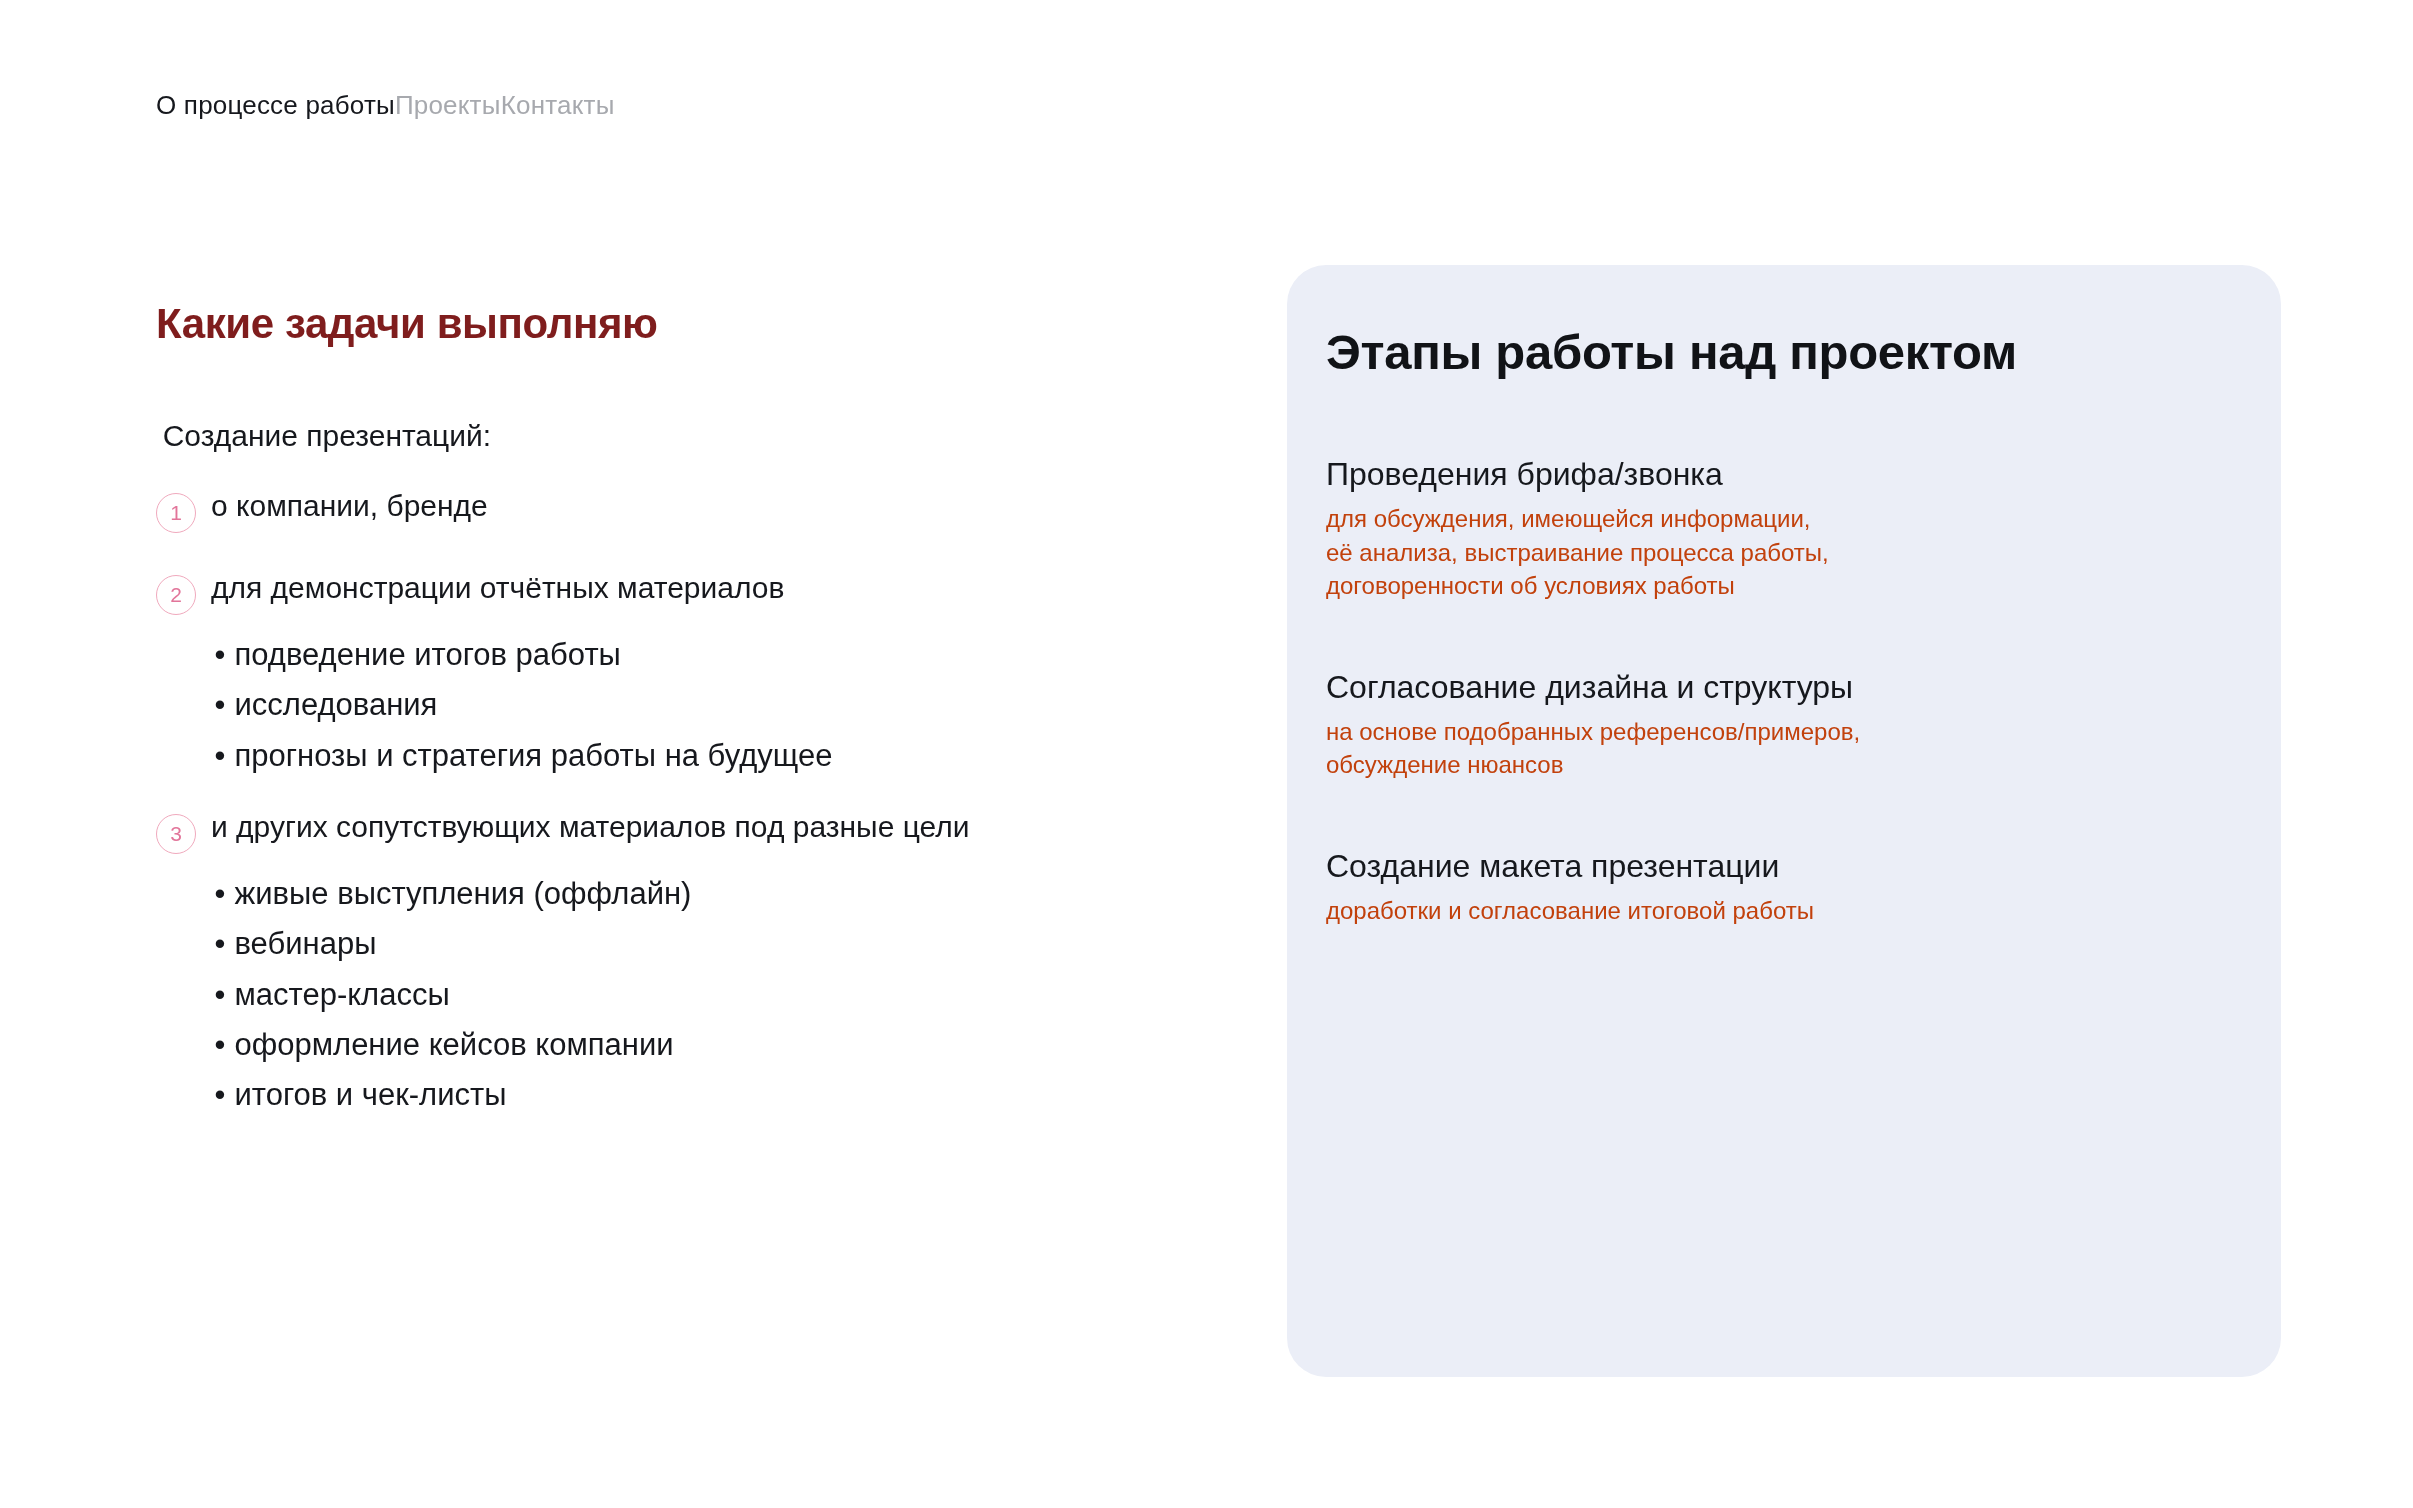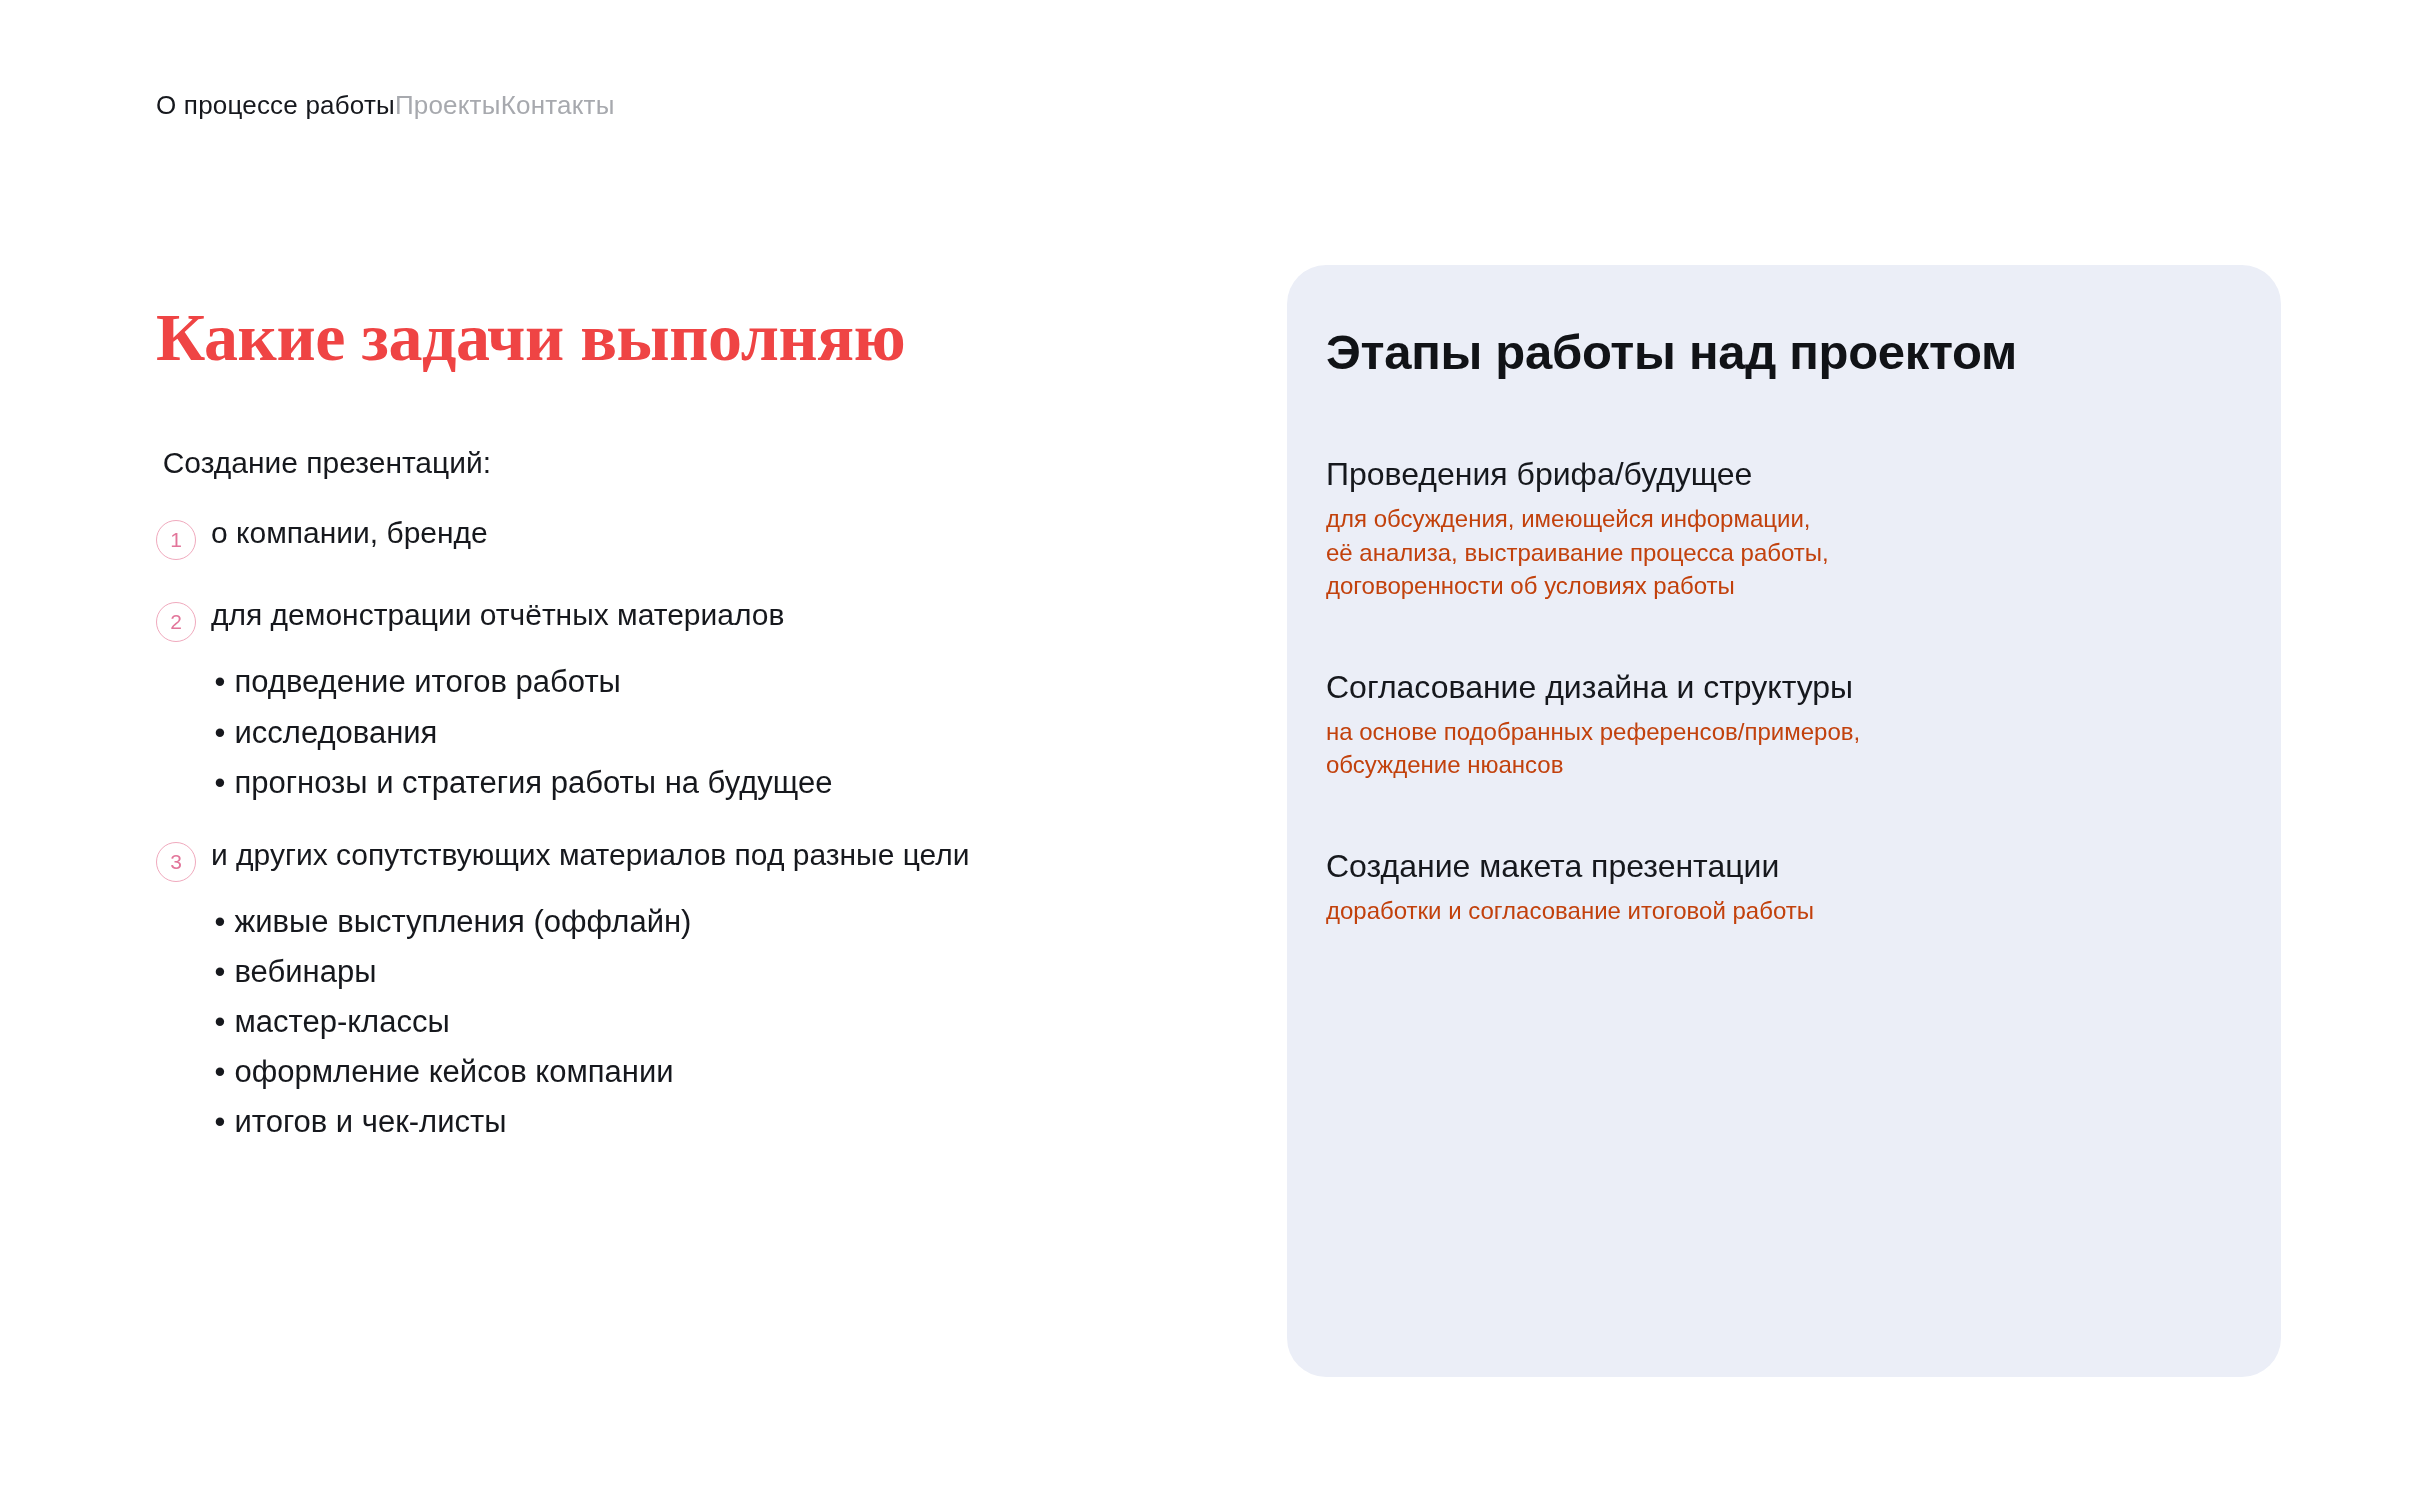--- a/index.html
+++ b/index.html
@@ -42,27 +42,26 @@
   }
 
   
   .left-col {
     position: absolute;
     left: 156px;
     top: 302px;
     width: 1048px;
   }
   .left-title {
-    font-size: 68px;
+    font-size: 42px;
     font-weight: 700;
     letter-spacing: -0.4px;
     line-height: 1.05;
     margin: 0 0 72px 0;
-    color: #ef4444;
-    font-family: Liberation Serif, serif;
+    color: #7f1d1d;
   }
   .lead {
     font-size: 30px;
     line-height: 1.2;
     margin: 0 0 34px 6.7px;
     color: #16181d;
   }
 
   .num-item {
     display: flex;
@@ -188,21 +187,21 @@
       <li>мастер-классы</li>
       <li>оформление кейсов компании</li>
       <li>итогов и чек-листы</li>
     </ul>
   </section>
 
   <section class="right-card">
     <h2 class="right-title">Этапы работы над проектом</h2>
 
     <div class="stage">
-      <p class="stage-title">Проведения брифа/будущее</p>
+      <p class="stage-title">Проведения брифа/звонка</p>
       <p class="stage-desc">для обсуждения, имеющейся информации,
 её анализа, выстраивание процесса работы,
 договоренности об условиях работы</p>
     </div>
 
     <div class="stage">
       <p class="stage-title">Согласование дизайна и структуры</p>
       <p class="stage-desc">на основе подобранных референсов/примеров,
 обсуждение нюансов</p>
     </div>

